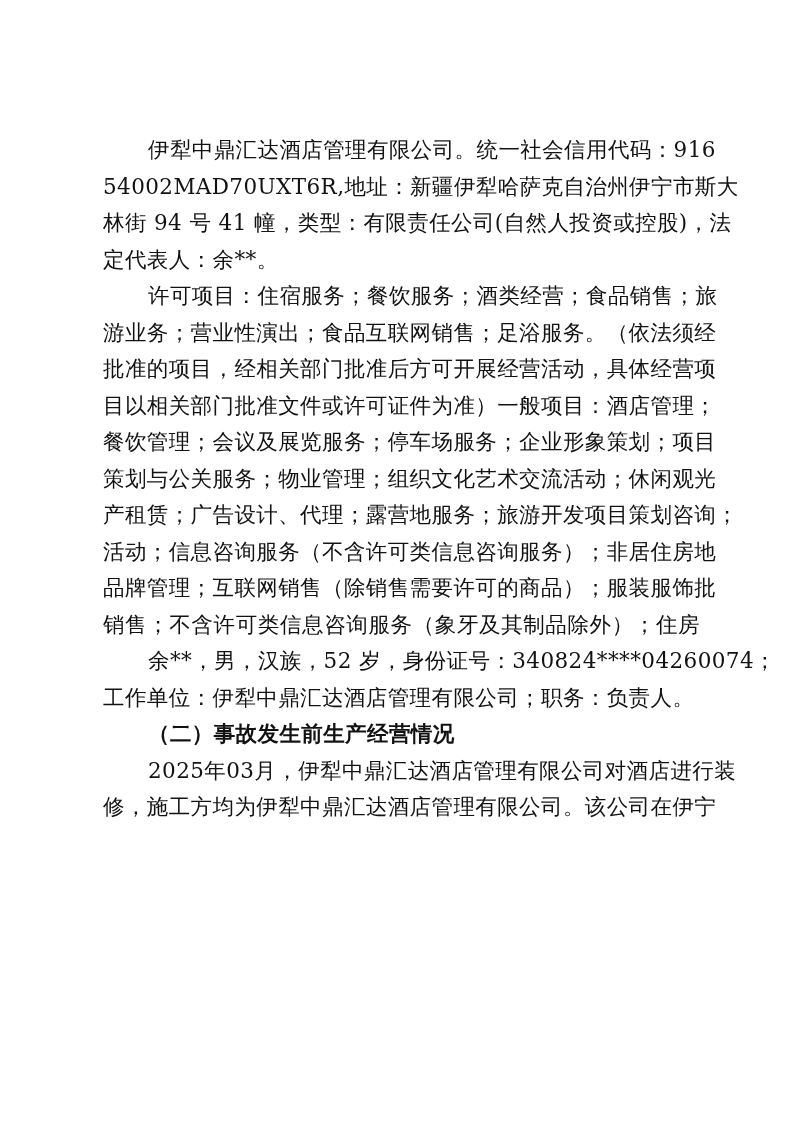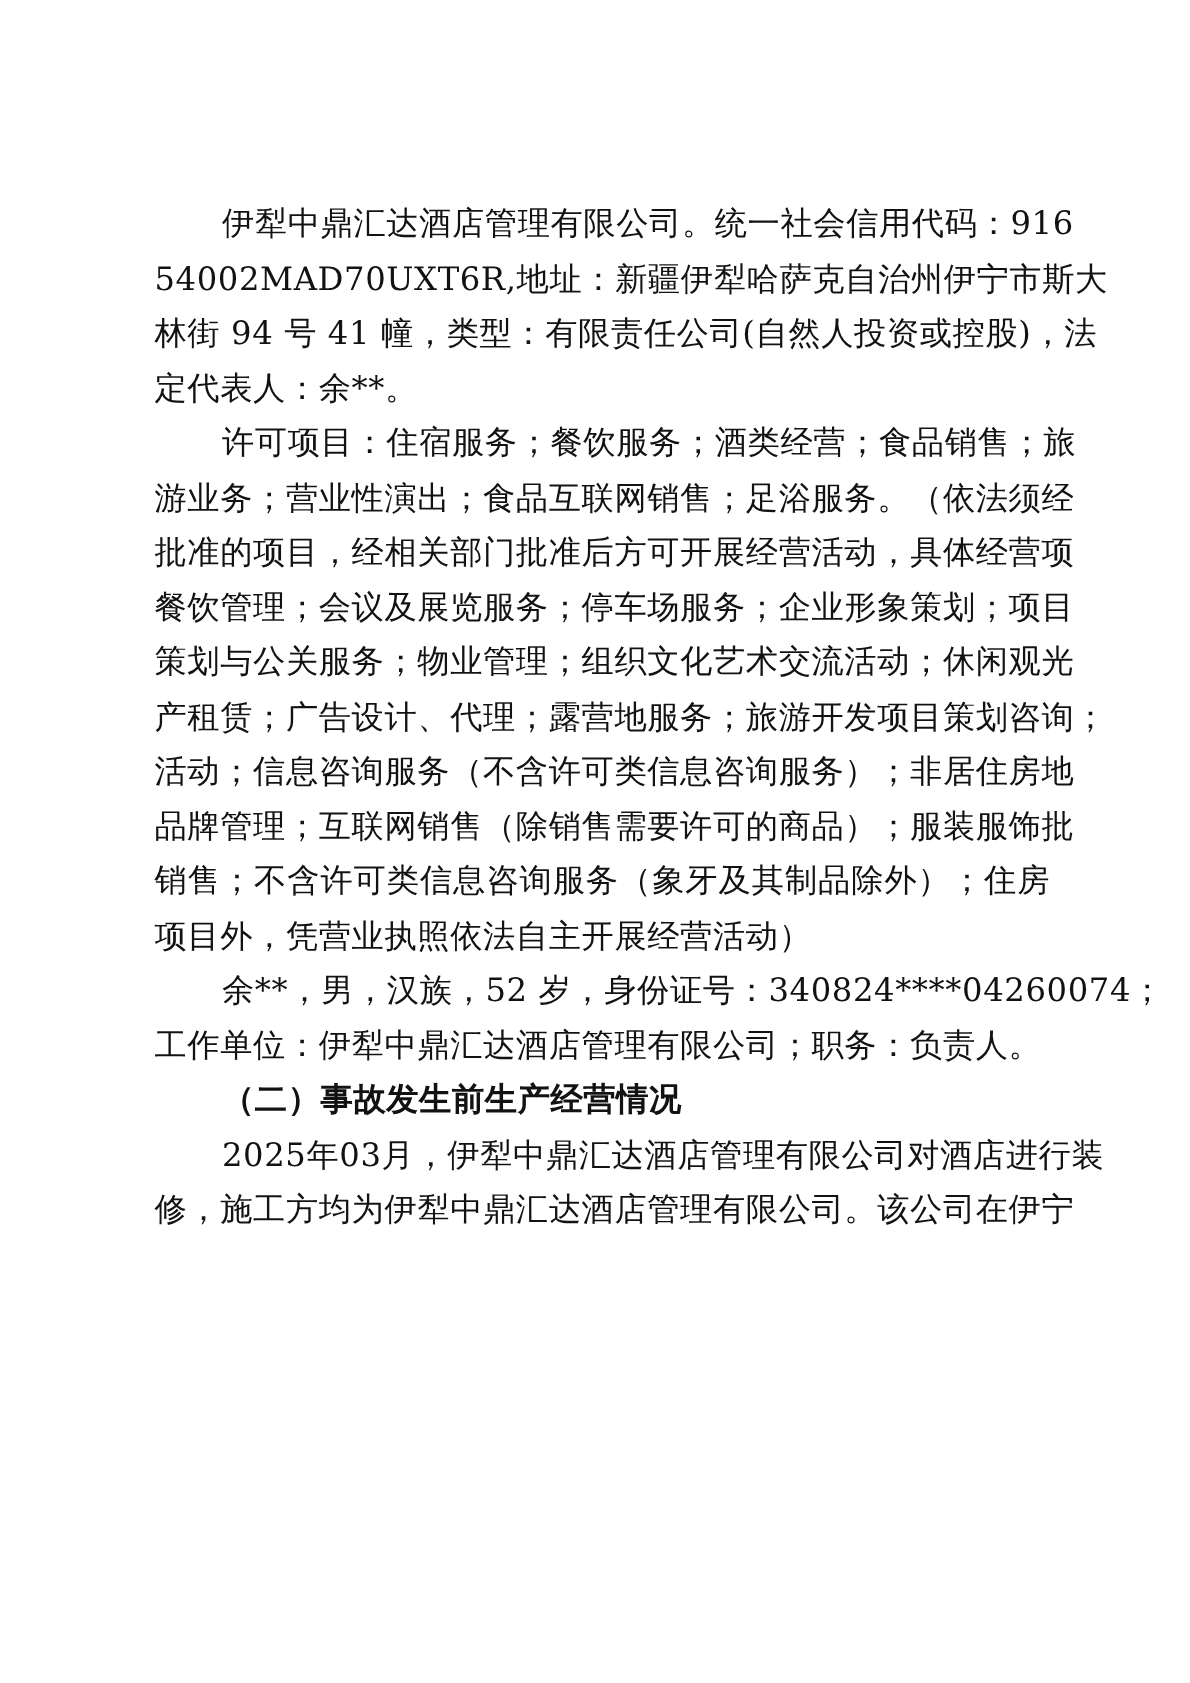--- a/index.html
+++ b/index.html
@@ -61,27 +61,27 @@
   <div class="text-block">
 
     <div class="ln indent">伊犁中鼎汇达酒店管理有限公司。统一社会信用代码：916</div>
     <div class="ln">54002MAD70UXT6R,地址：新疆伊犁哈萨克自治州伊宁市斯大</div>
     <div class="ln">林街 94 号 41 幢，类型：有限责任公司(自然人投资或控股)，法</div>
     <div class="ln last">定代表人：余**。</div>
 
     <div class="ln indent">许可项目：住宿服务；餐饮服务；酒类经营；食品销售；旅</div>
     <div class="ln">游业务；营业性演出；食品互联网销售；足浴服务。（依法须经</div>
     <div class="ln">批准的项目，经相关部门批准后方可开展经营活动，具体经营项</div>
+    <div class="ln">目以相关部门批准文件或许可证件为准）一般项目：酒店管理；</div>
     <div class="ln">餐饮管理；会议及展览服务；停车场服务；企业形象策划；项目</div>
     <div class="ln">策划与公关服务；物业管理；组织文化艺术交流活动；休闲观光</div>
     <div class="ln">产租赁；广告设计、代理；露营地服务；旅游开发项目策划咨询；</div>
     <div class="ln">活动；信息咨询服务（不含许可类信息咨询服务）；非居住房地</div>
     <div class="ln">品牌管理；互联网销售（除销售需要许可的商品）；服装服饰批</div>
     <div class="ln">销售；不含许可类信息咨询服务（象牙及其制品除外）；住房</div>
-    <div class="ln last">项目外，凭营业执照依法自主开展经营活动）</div>
 
     <div class="ln indent">余**，男，汉族，52 岁，身份证号：340824****04260074；</div>
     <div class="ln last">工作单位：伊犁中鼎汇达酒店管理有限公司；职务：负责人。</div>
 
     <div class="ln heading indent">（二）事故发生前生产经营情况</div>
 
     <div class="ln indent">2025年03月，伊犁中鼎汇达酒店管理有限公司对酒店进行装</div>
     <div class="ln">修，施工方均为伊犁中鼎汇达酒店管理有限公司。该公司在伊宁</div>
 
   </div>

